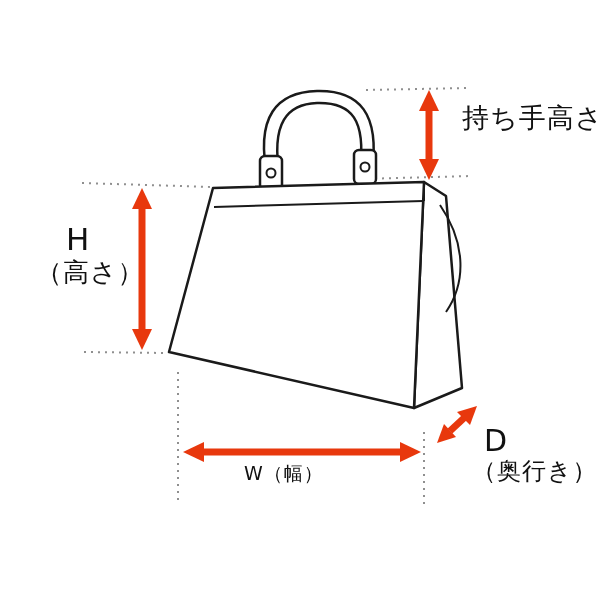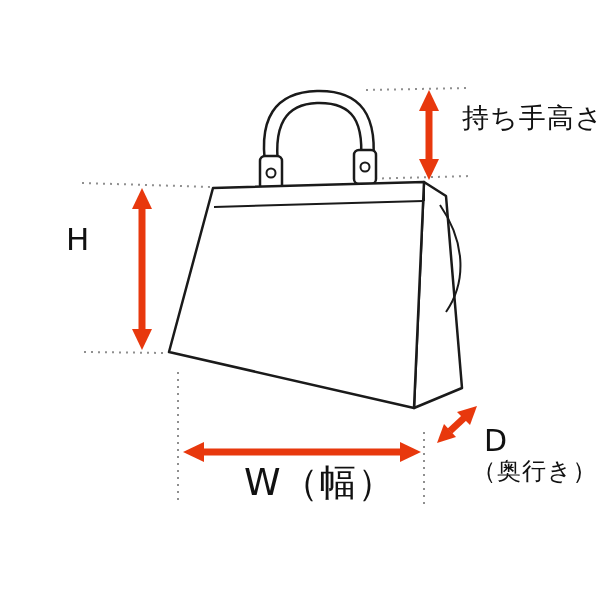--- a/index.html
+++ b/index.html
@@ -11,21 +11,21 @@
   .stage{position:absolute;left:16px;top:0;width:600px;height:600px;}
   svg{position:absolute;left:0;top:0;}
   .label{
     position:absolute;color:#111;white-space:nowrap;
     font-family:"DejaVu Sans","Liberation Sans",sans-serif;
     line-height:1.1;letter-spacing:1px;
   }
   .lbl-handle{left:446px;top:103px;font-size:27px;}
   .lbl-H{left:50px;top:222px;font-size:31px;}
   .lbl-H-cap{left:20px;top:258px;font-size:26px;}
-  .lbl-W{left:228px;top:463px;font-size:37px;}
+  .lbl-W{left:228px;top:463px;font-size:19px;}
   .lbl-D{left:468px;top:424px;font-size:30px;}
   .lbl-D-cap{left:456px;top:458px;font-size:24px;}
   .bagline{fill:#ffffff;stroke:var(--line,#1a1a1a);stroke-width:2.5;stroke-linejoin:round;}
   .seam{fill:none;stroke:var(--line,#1a1a1a);stroke-width:2;stroke-linejoin:round;}
   .guide{fill:none;stroke:var(--guide,#8f8f8f);stroke-width:2;stroke-dasharray:2 5;}
   .arrowline{stroke:var(--arrow,#e8380d);stroke-width:7;fill:none;}
   .arrowhead{fill:var(--arrow,#e8380d);stroke:none;}
 </style>
 </head>
 <body>
@@ -87,18 +87,19 @@
         <line class="arrowline" x1="434" y1="431" x2="448" y2="418"></line>
         <polygon class="arrowhead" points="461,406 454,425 441,412"></polygon>
         <polygon class="arrowhead" points="421,443 440,437 428,424"></polygon>
       </g>
     </g>
   </svg>
 
   <div class="label lbl-handle">持ち手高さ</div>
 
   <div class="label lbl-H">H</div>
+  <div class="label lbl-H-cap">（高さ）</div>
 
   <div class="label lbl-W">W（幅）</div>
 
   <div class="label lbl-D">D</div>
   <div class="label lbl-D-cap">（奥行き）</div>
 </div>
 
 </body></html>

